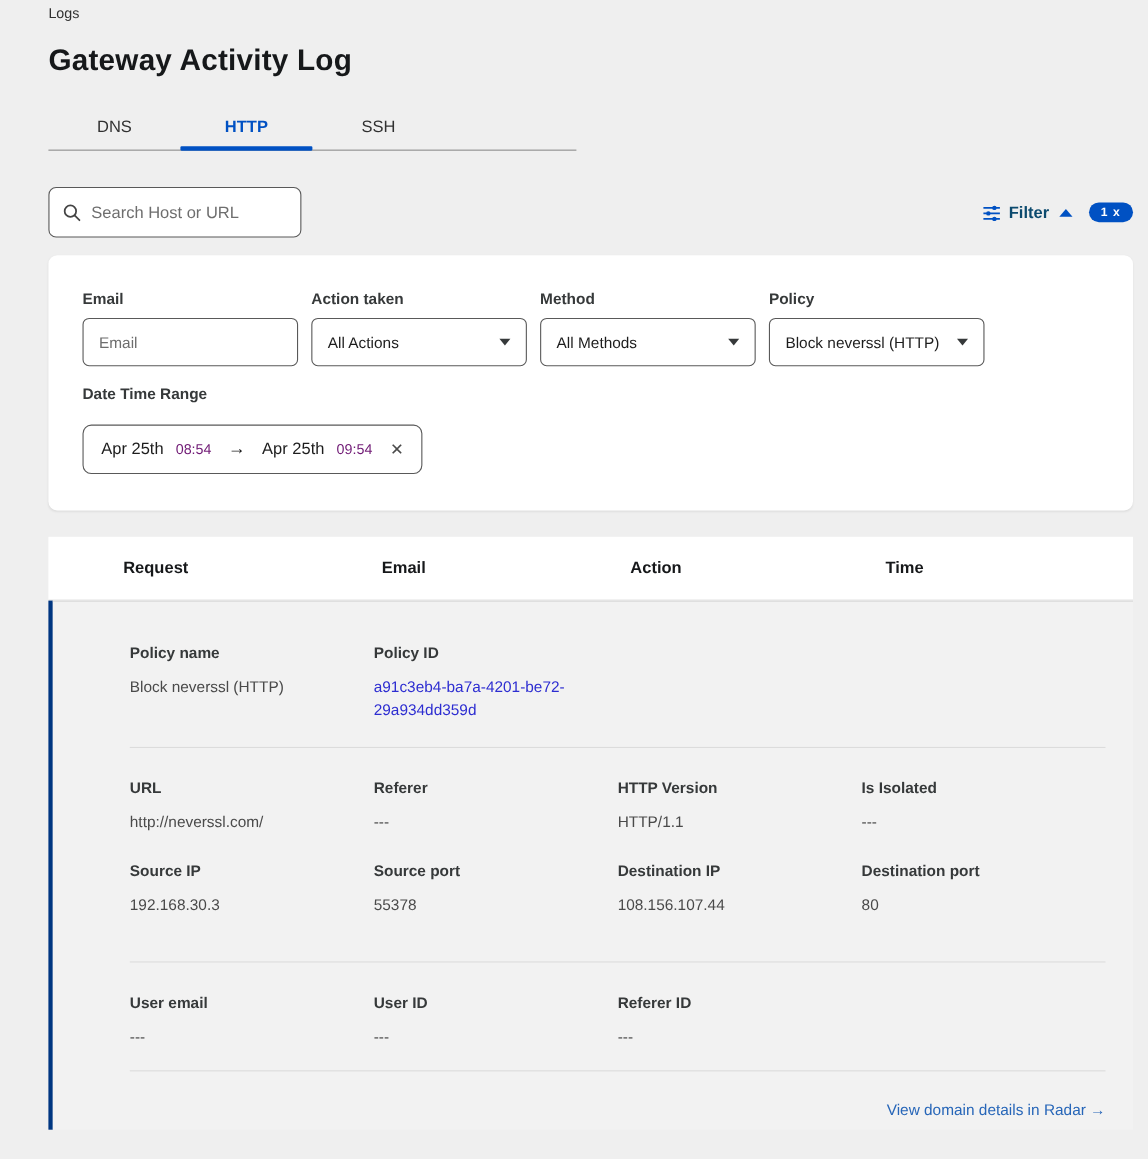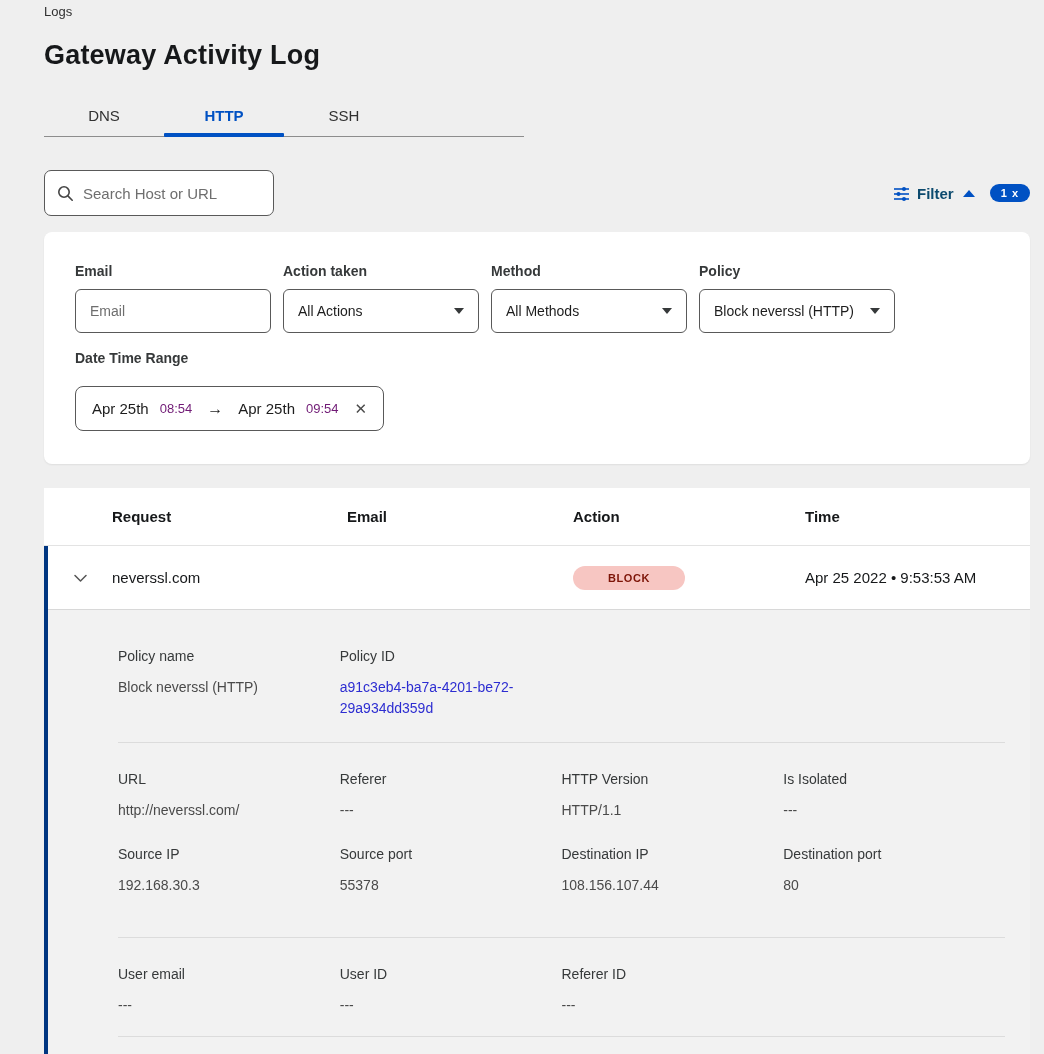--- a/index.html
+++ b/index.html
@@ -98,21 +98,21 @@
     display: inline-block; width: 112px; text-align: center; background: #f7c6c2; color: #7d1407;
     font-size: 11px; font-weight: 700; letter-spacing: 0.6px; border-radius: 12px; padding: 6px 0;
   }
 
   
   .detail {
     background: #f2f2f2; border-top: 1px solid #d8d8d8; padding: 38px 25px 0 70px; height: 481px;
   }
   .d-grid { display: grid; grid-template-columns: repeat(4, 1fr); }
   .d-cell { padding-right: 16px; }
-  .d-label { font-size: 14px; font-weight: 400; color: #36393a; margin-bottom: 13px; }
+  .d-label { font-size: 14px; font-weight: 700; color: #36393a; margin-bottom: 13px; }
   .d-value { font-size: 14px; color: #4a4a4a; line-height: 21px; }
   .d-link { color: #2d2dd1; text-decoration: none; display: inline-block; max-width: 195px; cursor: pointer; }
   .d-section { border-bottom: 1px solid #dcdcdc; padding-bottom: 23px; }
   .d-section.mid { padding-top: 28px; padding-bottom: 16px; }
   .d-section.mid .d-cell { margin-bottom: 25px; }
   .d-section.last { padding-top: 28px; padding-bottom: 20px; }
   .radar-row { padding: 27px 0; text-align: right; }
   .radar-link { color: #2766b8; font-size: 14px; text-decoration: none; cursor: pointer; }
 </style>
 </head>
@@ -196,33 +196,20 @@
   <div class="log-table">
     <div class="t-header">
       <div class="t-cell"></div>
       <div class="t-cell">Request</div>
       <div class="t-cell">Email</div>
       <div class="t-cell">Action</div>
       <div class="t-cell">Time</div>
     </div>
 
     <div class="expanded-wrap">
-      <div class="t-row">
-        <div class="chev">
-          <svg width="13" height="8" viewBox="0 0 13 8" fill="none">
-            <polyline points="1,1.5 6.5,7 12,1.5" stroke="#555" stroke-width="1.5" fill="none" stroke-linecap="round" stroke-linejoin="round"></polyline>
-          </svg>
-        </div>
-        <div class="req-text">neverssl.com</div>
-        <div></div>
-        <div>
-          <span class="badge-block">BLOCK</span>
-        </div>
-        <div class="time-cell">Apr 25 2022 • 9:53:53 AM</div>
-      </div>
 
       <div class="detail">
 
         <div class="d-grid d-section">
           <div class="d-cell">
             <div class="d-label">Policy name</div>
             <div class="d-value">Block neverssl (HTTP)</div>
           </div>
           <div class="d-cell">
             <div class="d-label">Policy ID</div>

